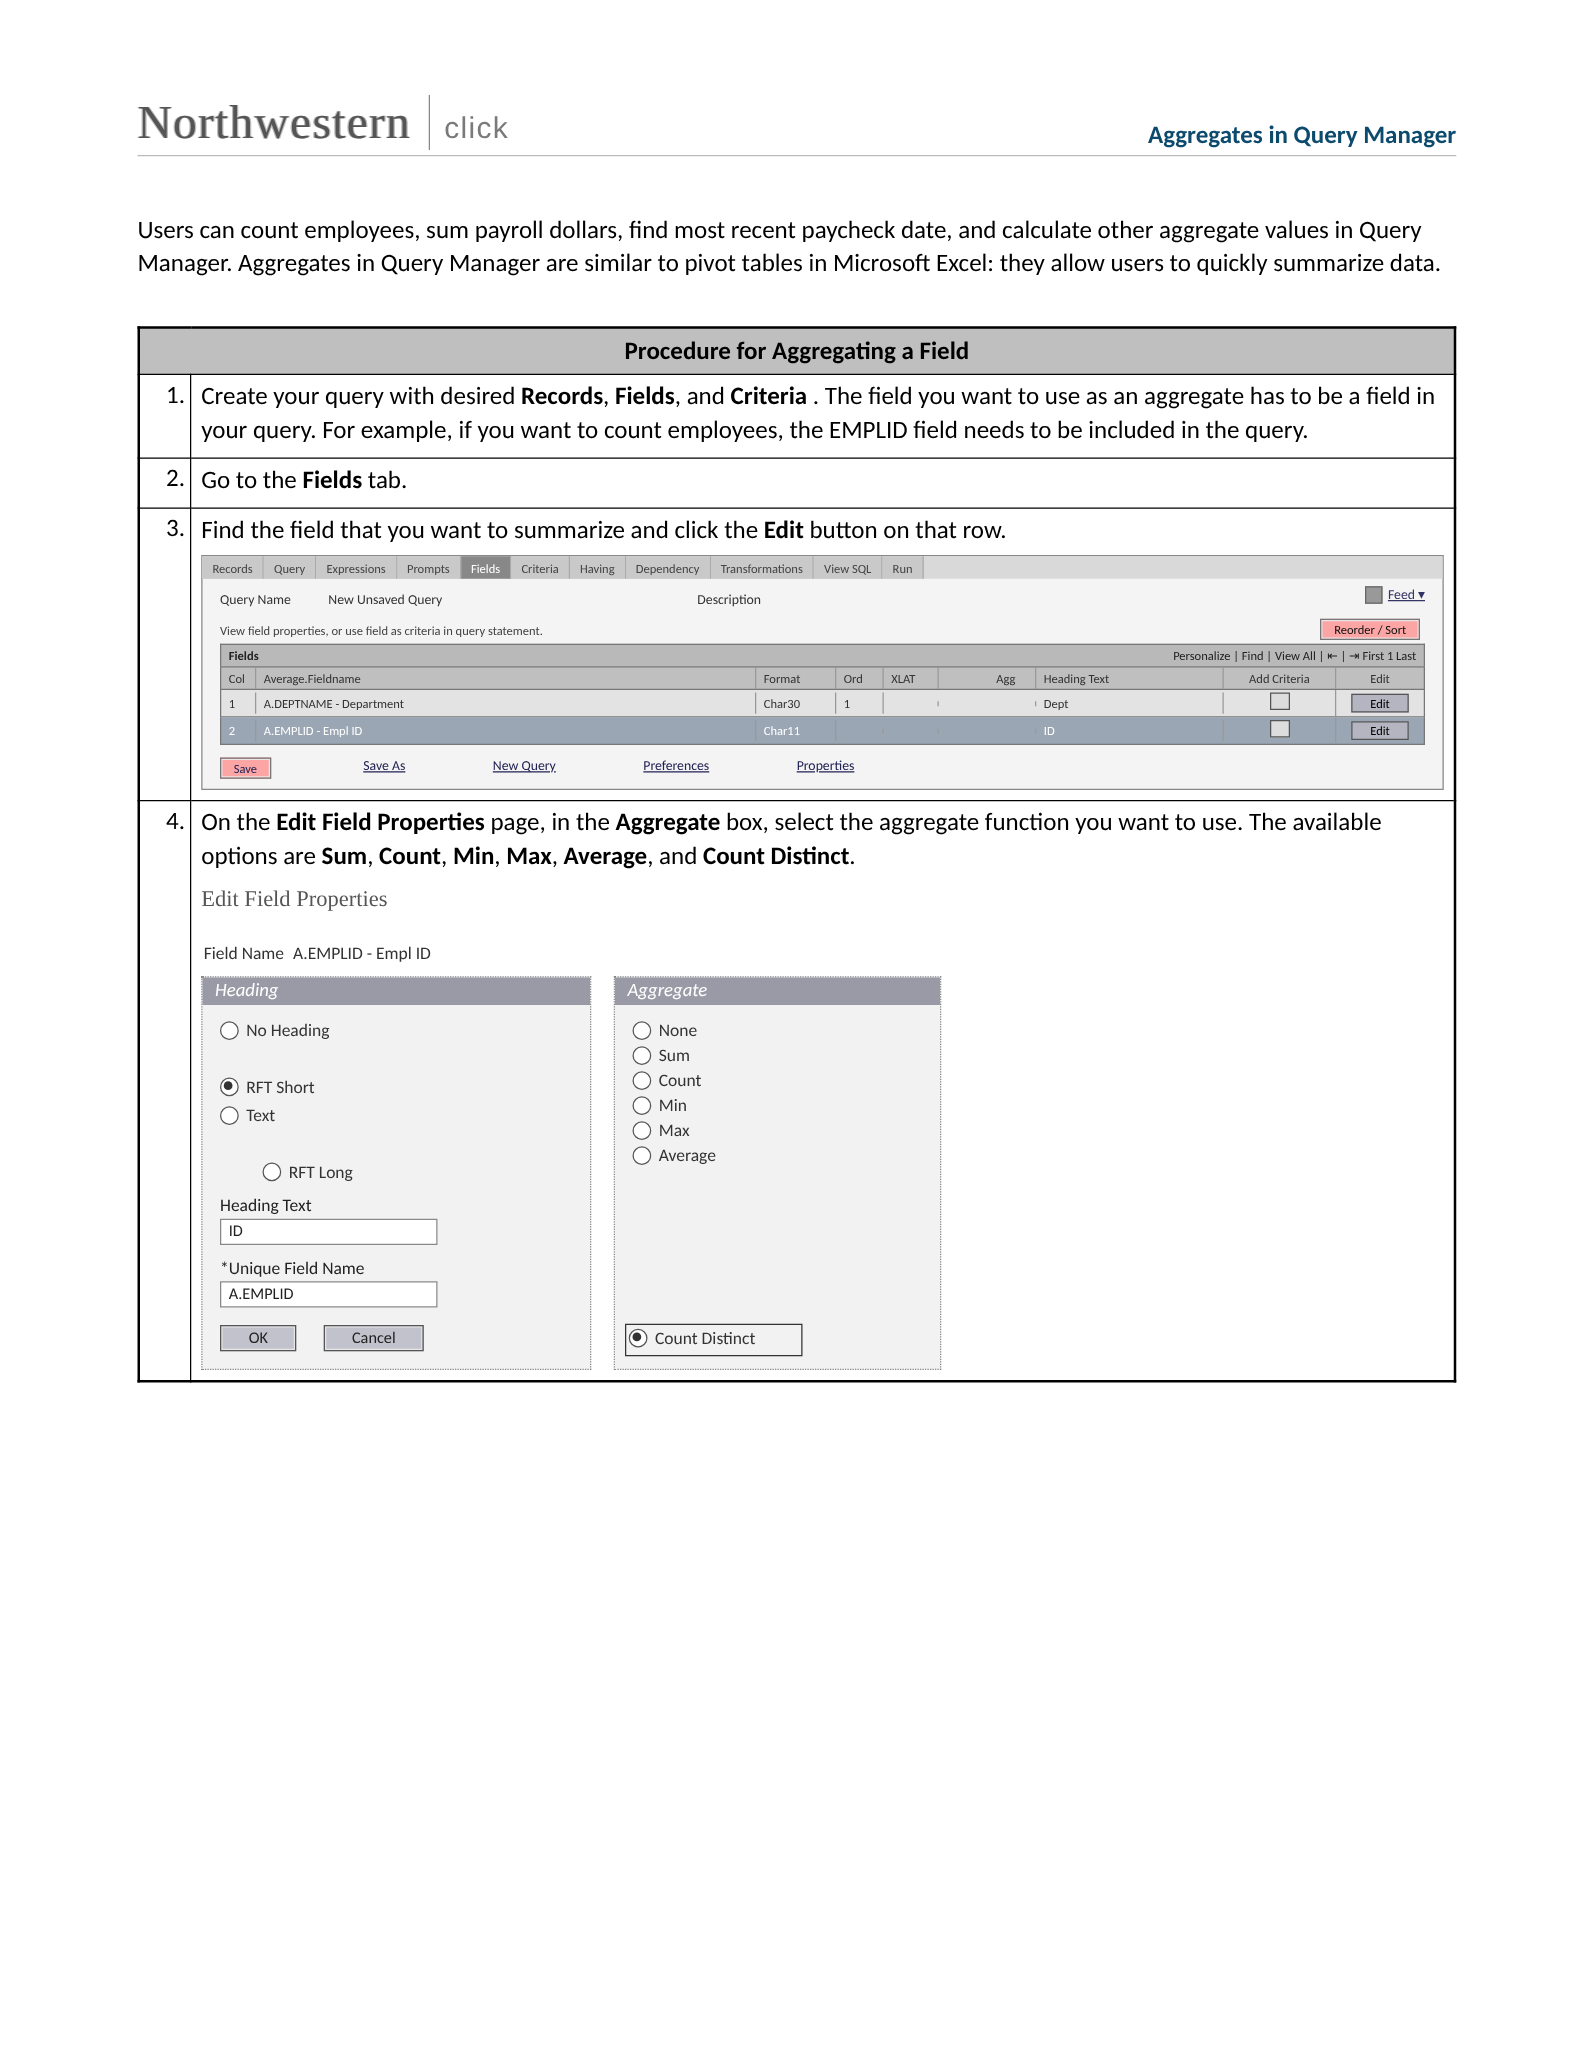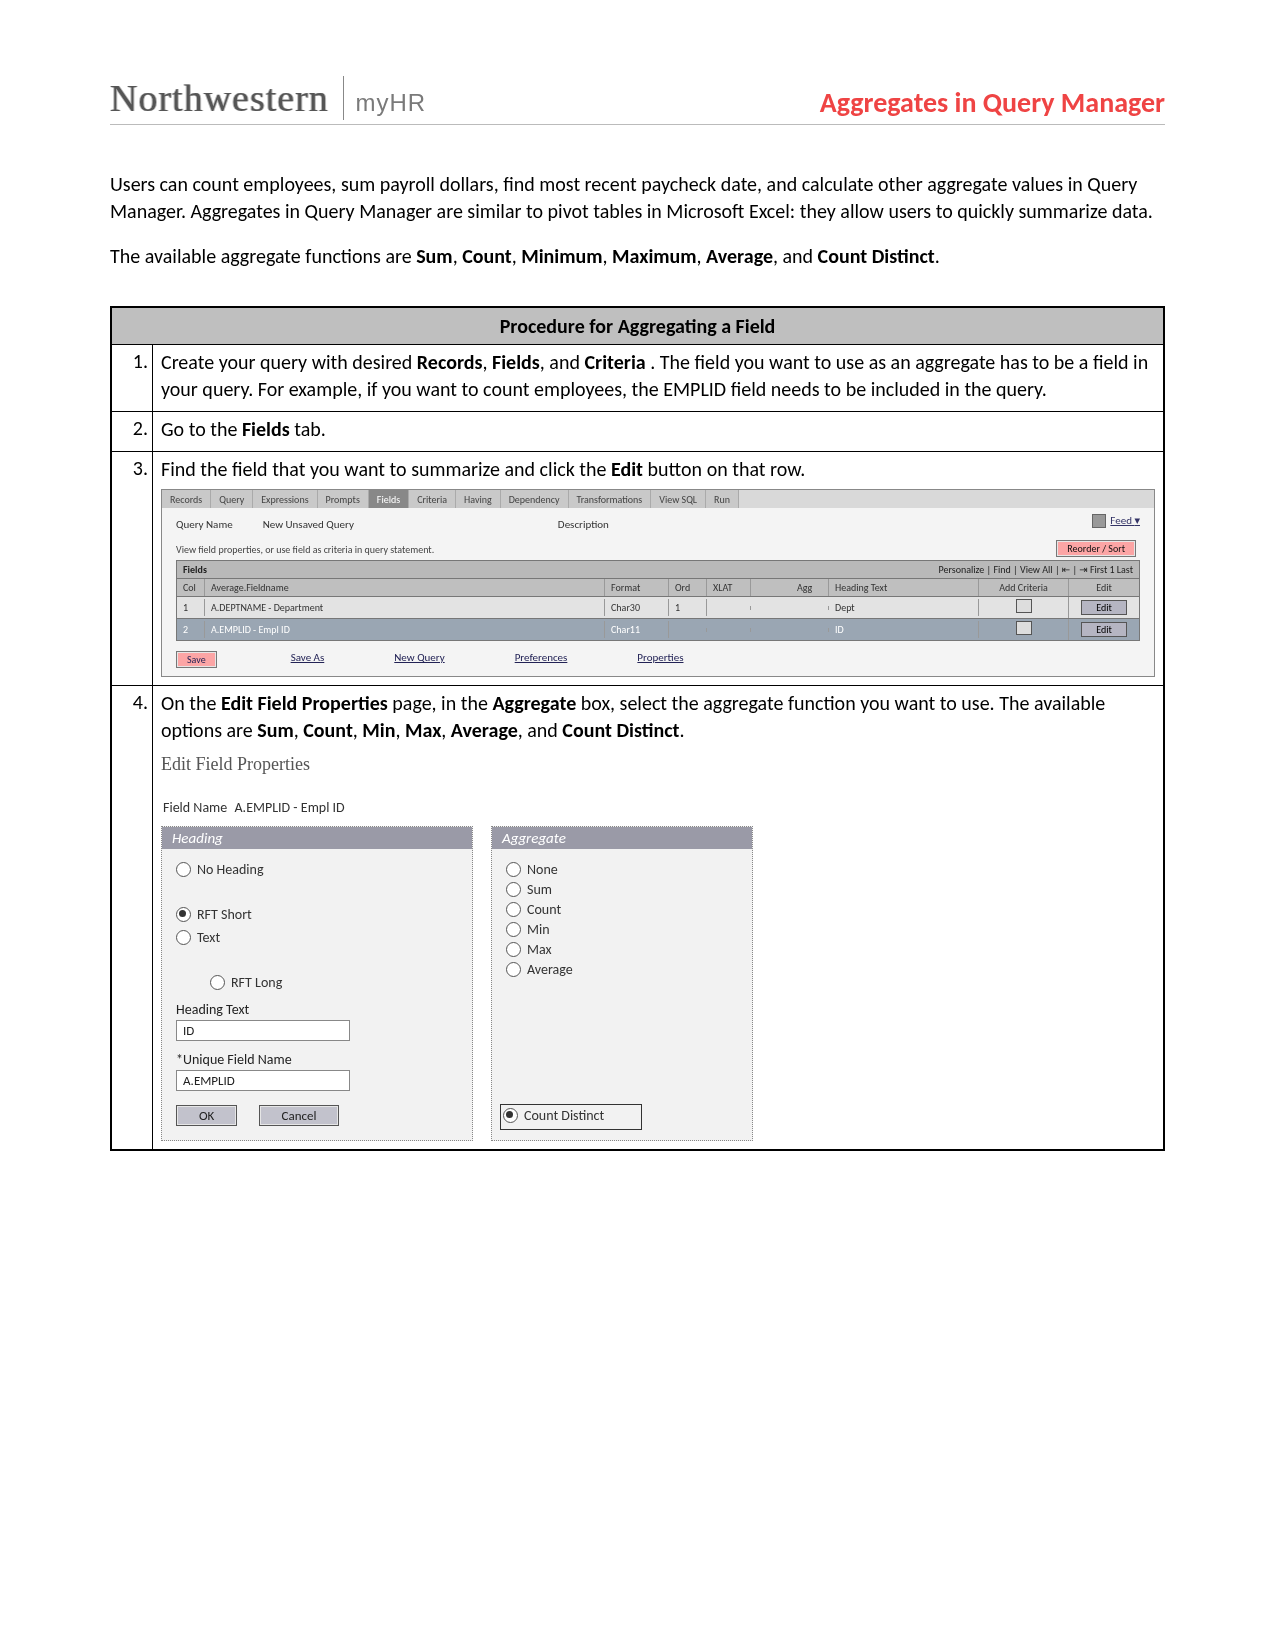--- a/index.html
+++ b/index.html
@@ -32,23 +32,23 @@
     margin-right: 8px;
     border-right: 1px solid #888;
   }
   .subbrand {
     font-family: Verdana, sans-serif;
     font-size: 24px;
     color: #7a7a7a;
     letter-spacing: 1px;
   }
   .page-title {
-    font-size: 28px;
+    font-size: 20px;
     font-weight: bold;
-    color: #ef4444;
+    color: #0c4a6e;
   }
   .intro { font-size: 20px; line-height: 1.35; margin-top: 46px; }
   .intro p { margin: 0 0 18px 0; }
   b { font-weight: bold; }
   .proc-table {
     width: 100%;
     border-collapse: collapse;
     margin-top: 36px;
     border: 2px solid #000;
   }
@@ -200,36 +200,27 @@
   .spacer-bottom { height: 420px; }
 </style>
 </head>
 <body>
 
 <div class="page">
 
   <div class="header-row">
     <div>
       <span class="brand">Northwestern</span>
-      <span class="subbrand">myHR</span>
+      <span class="subbrand">click</span>
     </div>
     <div class="page-title">Aggregates in Query Manager</div>
   </div>
 
   <div class="intro">
     <p>Users can count employees, sum payroll dollars, find most recent paycheck date, and calculate other aggregate values in Query Manager. Aggregates in Query Manager are similar to pivot tables in Microsoft Excel: they allow users to quickly summarize data.</p>
-    <p>
-      <span>The available aggregate functions are </span>
-      <b>Sum</b>, 
-      <b>Count</b>, 
-      <b>Minimum</b>, 
-      <b>Maximum</b>, 
-      <b>Average</b>, and 
-      <b>Count Distinct</b><span>.</span>
-    </p>
   </div>
 
   <table class="proc-table">
     <tbody>
         <tr>
           <th colspan="2">Procedure for Aggregating a Field</th>
         </tr>
 
     <tr>
       <td class="num"><span>1.</span></td>

